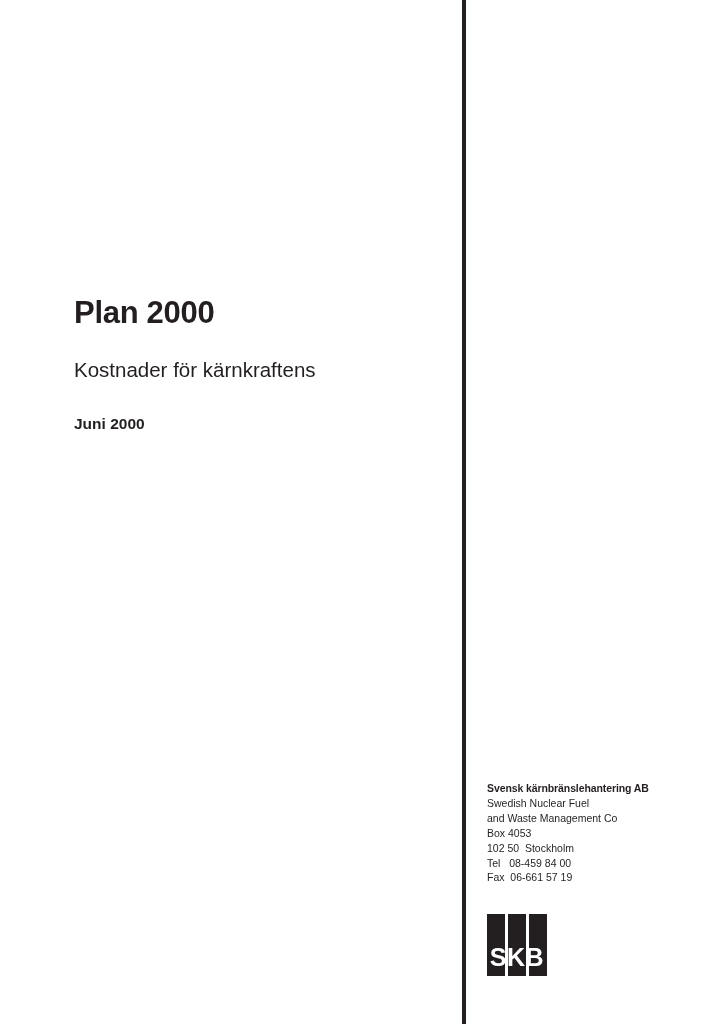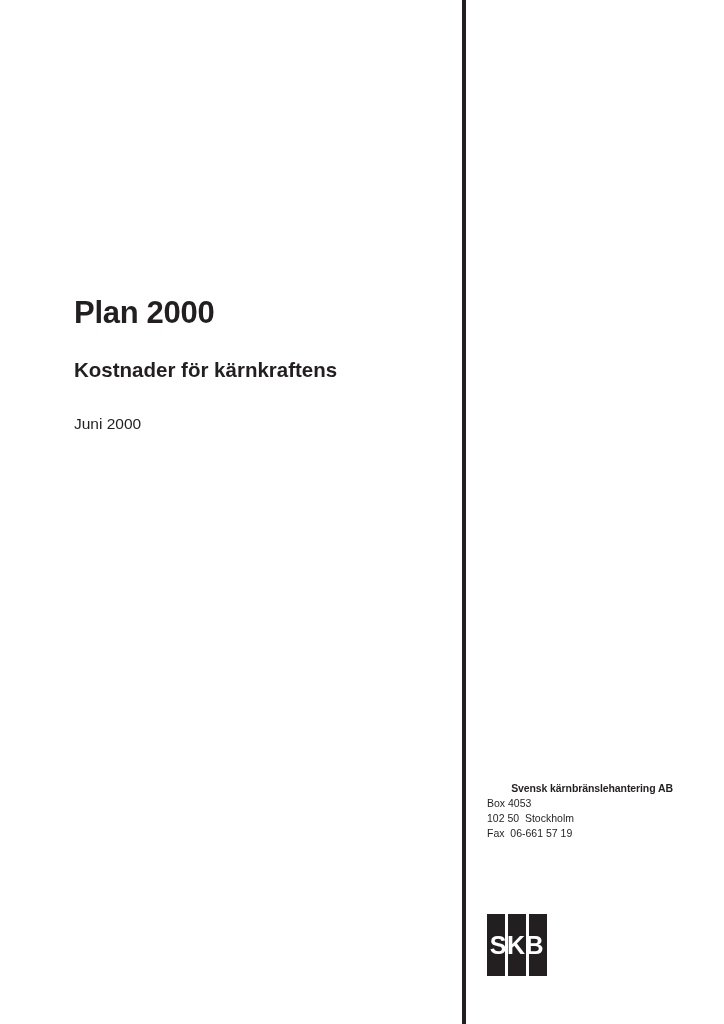--- a/index.html
+++ b/index.html
@@ -39,49 +39,48 @@
   .doc-title {
     font-size: 31px;
     font-weight: bold;
     letter-spacing: -0.3px;
     line-height: 1.1;
     margin: 0 0 26px 0;
     color: #231f20;
   }
   .doc-subtitle {
     font-size: 20.5px;
-    font-weight: bold;
+    font-weight: normal;
     line-height: 1.35;
     margin: 0 0 30px 0;
     color: #231f20;
   }
   .doc-subtitle .line2 {
     display: block;
   }
   .doc-date {
     font-size: 15.5px;
-    font-weight: normal;
+    font-weight: bold;
     line-height: 1.3;
     margin: 0;
     color: #231f20;
   }
   
   .publisher {
     position: absolute;
     left: 487px;
     top: 781px;
     width: 210px;
     font-size: 10.5px;
     line-height: 1.42;
     color: #231f20;
   }
   .publisher .org {
     font-weight: bold;
     letter-spacing: -0.1px;
-    text-align: center;
   }
   .publisher div {
     white-space: pre;
   }
   
   .logo {
     position: absolute;
     left: 487px;
     top: 914px;
     width: 60px;
@@ -104,21 +103,21 @@
   }
   .logo-text {
     position: absolute;
     left: 0;
     top: 0;
     width: 60px;
     height: 62px;
     display: flex;
     align-items: flex-end;
     justify-content: center;
-    padding-bottom: 16px;
+    padding-bottom: 4px;
     box-sizing: border-box;
     font-size: 25px;
     font-weight: bold;
     letter-spacing: 0.5px;
     color: #ffffff;
     font-family: "Liberation Sans", sans-serif;
   }
 </style>
 </head>
 <body>
@@ -130,22 +129,25 @@
   <div class="title-block">
     <h1 class="doc-title">Plan 2000</h1>
     <h2 class="doc-subtitle">
       <span>Kostnader för kärnkraftens</span>
     </h2>
     <p class="doc-date">Juni 2000</p>
   </div>
 
   <div class="publisher">
     <div class="org">Svensk kärnbränslehantering AB</div>
+    <div>Swedish Nuclear Fuel</div>
+    <div>and Waste Management Co</div>
     <div>Box 4053</div>
     <div>102 50  Stockholm</div>
+    <div>Tel   08-459 84 00</div>
     <div>Fax  06-661 57 19</div>
   </div>
 
   <div class="logo">
     <div class="logo-bars">
       <span></span>
       <span></span>
       <span></span>
     </div>
     <div class="logo-text">SKB</div>

